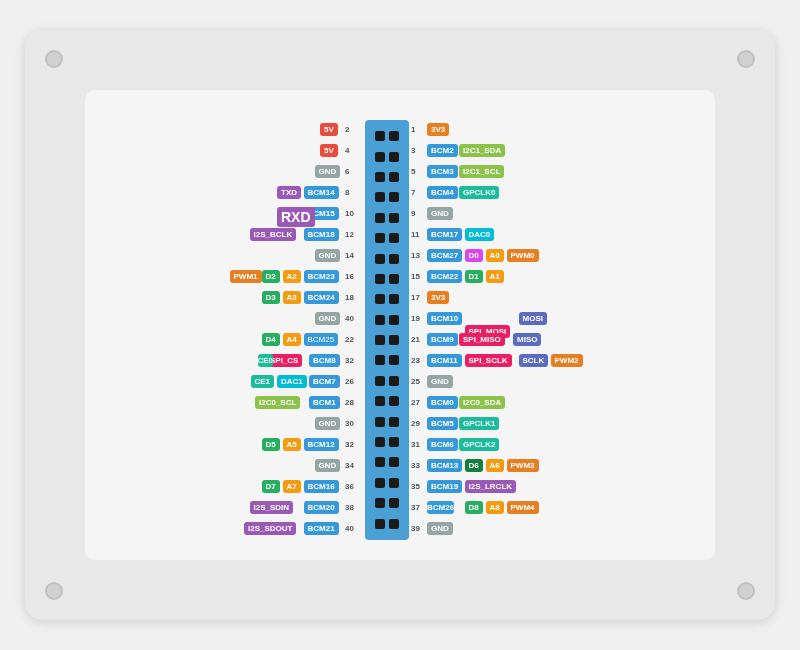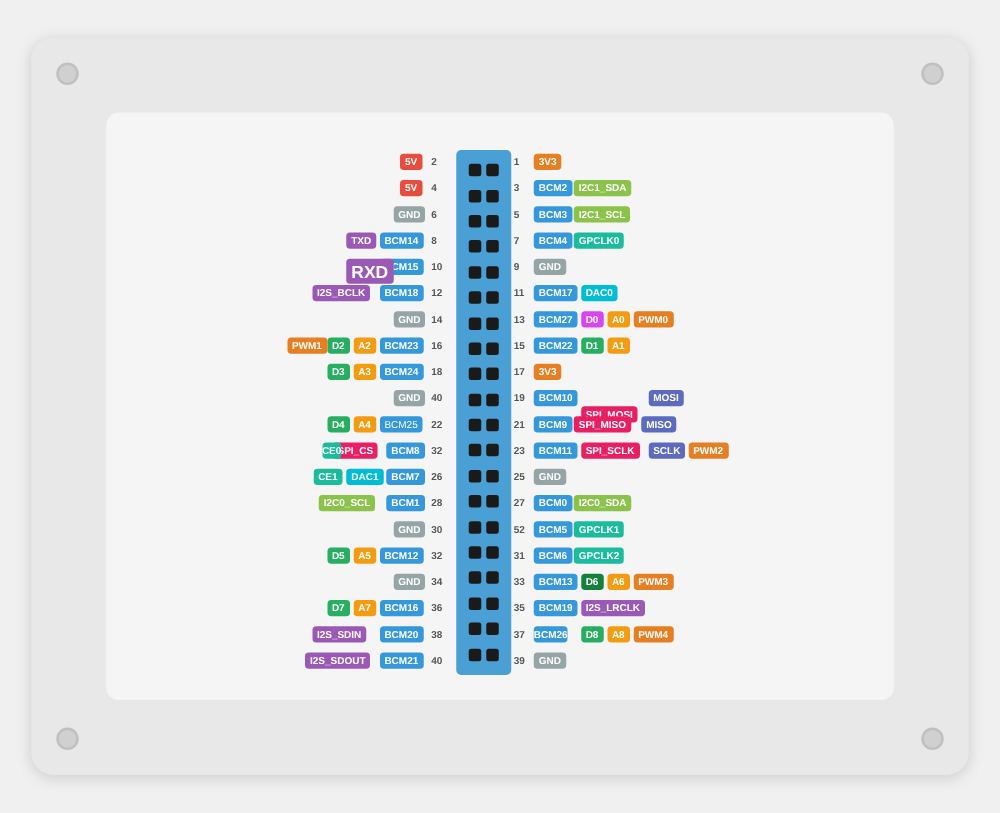--- a/index.html
+++ b/index.html
@@ -267,21 +267,21 @@
     <div class="pin-num" style="left: 386px; top: 325.5px;">23</div>
     <div class="label" style="background-color: rgb(52, 152, 219); position: absolute; top: 323.5px; font-size: 8px; padding: 2px 4px; border-radius: 3px; color: white; font-weight: bold; white-space: nowrap; left: 402px;">BCM11</div>
     <div class="label" style="background-color: rgb(233, 30, 99); position: absolute; top: 323.5px; font-size: 8px; padding: 2px 4px; border-radius: 3px; color: white; font-weight: bold; white-space: nowrap; left: 439.5px;">SPI_SCLK</div>
     <div class="label" style="background-color: rgb(92, 107, 192); position: absolute; top: 323.5px; font-size: 8px; padding: 2px 4px; border-radius: 3px; color: white; font-weight: bold; white-space: nowrap; left: 493.5px;">SCLK</div>
     <div class="label" style="background-color: rgb(230, 126, 34); position: absolute; top: 323.5px; font-size: 8px; padding: 2px 4px; border-radius: 3px; color: white; font-weight: bold; white-space: nowrap; left: 525.5px;">PWM2</div>
     <div class="pin-num" style="left: 386px; top: 346.5px;">25</div>
     <div class="label" style="background-color: rgb(149, 165, 166); position: absolute; top: 344.5px; font-size: 8px; padding: 2px 4px; border-radius: 3px; color: white; font-weight: bold; white-space: nowrap; left: 402px;">GND</div>
     <div class="pin-num" style="left: 386px; top: 367.5px;">27</div>
     <div class="label" style="background-color: rgb(52, 152, 219); position: absolute; top: 365.5px; font-size: 8px; padding: 2px 4px; border-radius: 3px; color: white; font-weight: bold; white-space: nowrap; left: 402px;">BCM0</div>
     <div class="label" style="background-color: rgb(139, 195, 74); position: absolute; top: 365.5px; font-size: 8px; padding: 2px 4px; border-radius: 3px; color: white; font-weight: bold; white-space: nowrap; left: 434px;">I2C0_SDA</div>
-    <div class="pin-num" style="left: 386px; top: 388.5px;">52</div>
+    <div class="pin-num" style="left: 386px; top: 388.5px;">29</div>
     <div class="label" style="background-color: rgb(52, 152, 219); position: absolute; top: 386.5px; font-size: 8px; padding: 2px 4px; border-radius: 3px; color: white; font-weight: bold; white-space: nowrap; left: 402px;">BCM5</div>
     <div class="label" style="background-color: rgb(26, 188, 156); position: absolute; top: 386.5px; font-size: 8px; padding: 2px 4px; border-radius: 3px; color: white; font-weight: bold; white-space: nowrap; left: 434px;">GPCLK1</div>
     <div class="pin-num" style="left: 386px; top: 409.5px;">31</div>
     <div class="label" style="background-color: rgb(52, 152, 219); position: absolute; top: 407.5px; font-size: 8px; padding: 2px 4px; border-radius: 3px; color: white; font-weight: bold; white-space: nowrap; left: 402px;">BCM6</div>
     <div class="label" style="background-color: rgb(26, 188, 156); position: absolute; top: 407.5px; font-size: 8px; padding: 2px 4px; border-radius: 3px; color: white; font-weight: bold; white-space: nowrap; left: 434px;">GPCLK2</div>
     <div class="pin-num" style="left: 386px; top: 430.5px;">33</div>
     <div class="label" style="background-color: rgb(52, 152, 219); position: absolute; top: 428.5px; font-size: 8px; padding: 2px 4px; border-radius: 3px; color: white; font-weight: bold; white-space: nowrap; left: 402px;">BCM13</div>
     <div class="label" style="background-color: #15803d; position: absolute; top: 428.5px; font-size: 8px; padding: 2px 4px; border-radius: 3px; color: white; font-weight: bold; white-space: nowrap; left: 439.5px;">D6</div>
     <div class="label" style="background-color: rgb(243, 156, 18); position: absolute; top: 428.5px; font-size: 8px; padding: 2px 4px; border-radius: 3px; color: white; font-weight: bold; white-space: nowrap; left: 460.5px;">A6</div>
     <div class="label" style="background-color: rgb(230, 126, 34); position: absolute; top: 428.5px; font-size: 8px; padding: 2px 4px; border-radius: 3px; color: white; font-weight: bold; white-space: nowrap; left: 481.5px;">PWM3</div>

